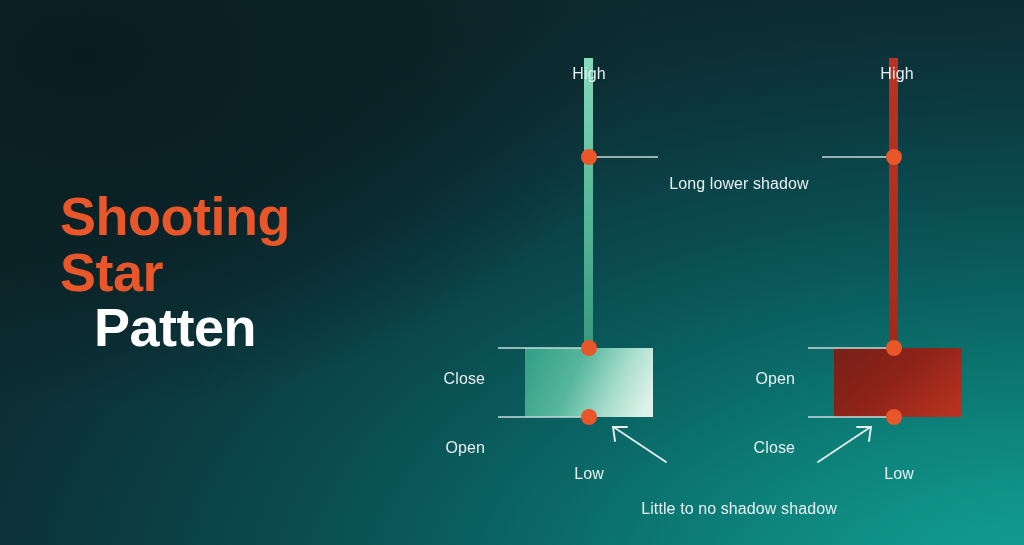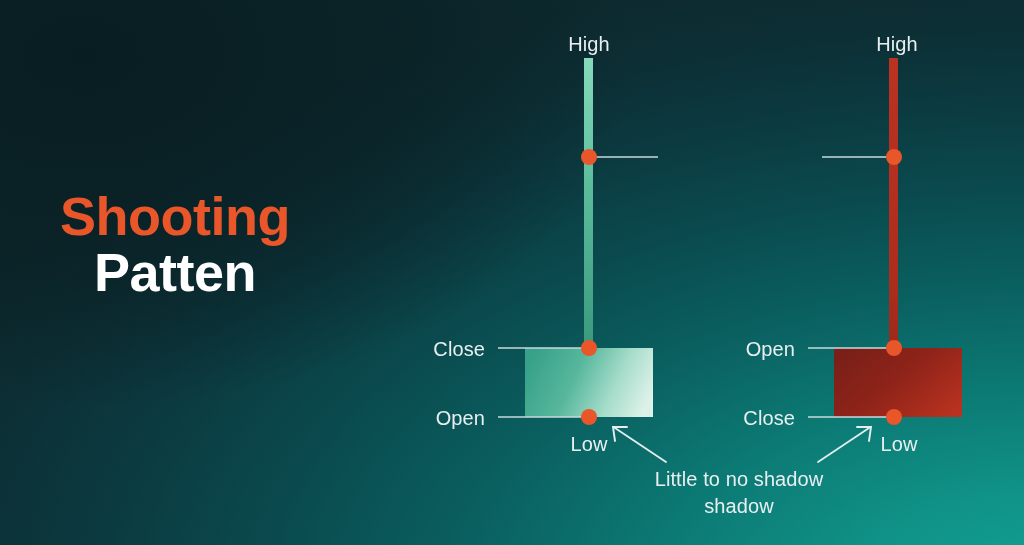--- a/index.html
+++ b/index.html
@@ -30,34 +30,36 @@
   }
   .title-line{
     font-size:54px;font-weight:bold;display:block;
     white-space:nowrap;
   }
   .t-orange{color:#e8562a;}
   .t-white{color:#ffffff;text-align:center;}
 
   
   .lbl{
-    position:absolute;color:#e9eff1;font-size:20px;white-space:nowrap;
+    position:absolute;color:#e9eff1;font-size:16px;white-space:nowrap;
     letter-spacing:.1px;
+    margin-top:32px;
   }
   .lbl.c{transform:translateX(-50%);text-align:center;}
   .lbl.r{transform:translateX(-100%);}
   .lbl.multi{line-height:1.33;white-space:normal;width:190px;}
 </style>
 </head>
 <body>
 
 <div id="stage">
 
   <div id="title-block">
     <span class="title-line t-orange">Shooting</span>
+    <span class="title-line t-orange">Star</span>
     <span class="title-line t-white">Patten</span>
   </div>
 
   <svg class="layer" width="1024" height="545" viewBox="0 0 1024 545">
     <defs>
       <linearGradient id="gwick" x1="0" y1="0" x2="0" y2="1">
         <stop offset="0%" stop-color="#86dbbb"></stop>
         <stop offset="35%" stop-color="#5cbd9d"></stop>
         <stop offset="100%" stop-color="#2c8a6e"></stop>
       </linearGradient>
@@ -114,15 +116,16 @@
   <div class="lbl c" style="left:589px;top:33px;">High</div>
   <div class="lbl r" style="left:485px;top:338px;">Close</div>
   <div class="lbl r" style="left:485px;top:407px;">Open</div>
   <div class="lbl c" style="left:589px;top:433px;">Low</div>
 
   <div class="lbl c" style="left:897px;top:33px;">High</div>
   <div class="lbl r" style="left:795px;top:338px;">Open</div>
   <div class="lbl r" style="left:795px;top:407px;">Close</div>
   <div class="lbl c" style="left:899px;top:433px;">Low</div>
 
+  <div class="lbl c multi" style="left:739px;top:141px;">Long lower shadow</div>
   <div class="lbl c multi" style="left:739px;top:466px;width:220px;">Little to no shadow shadow</div>
 
 </div>
 
 </body></html>

